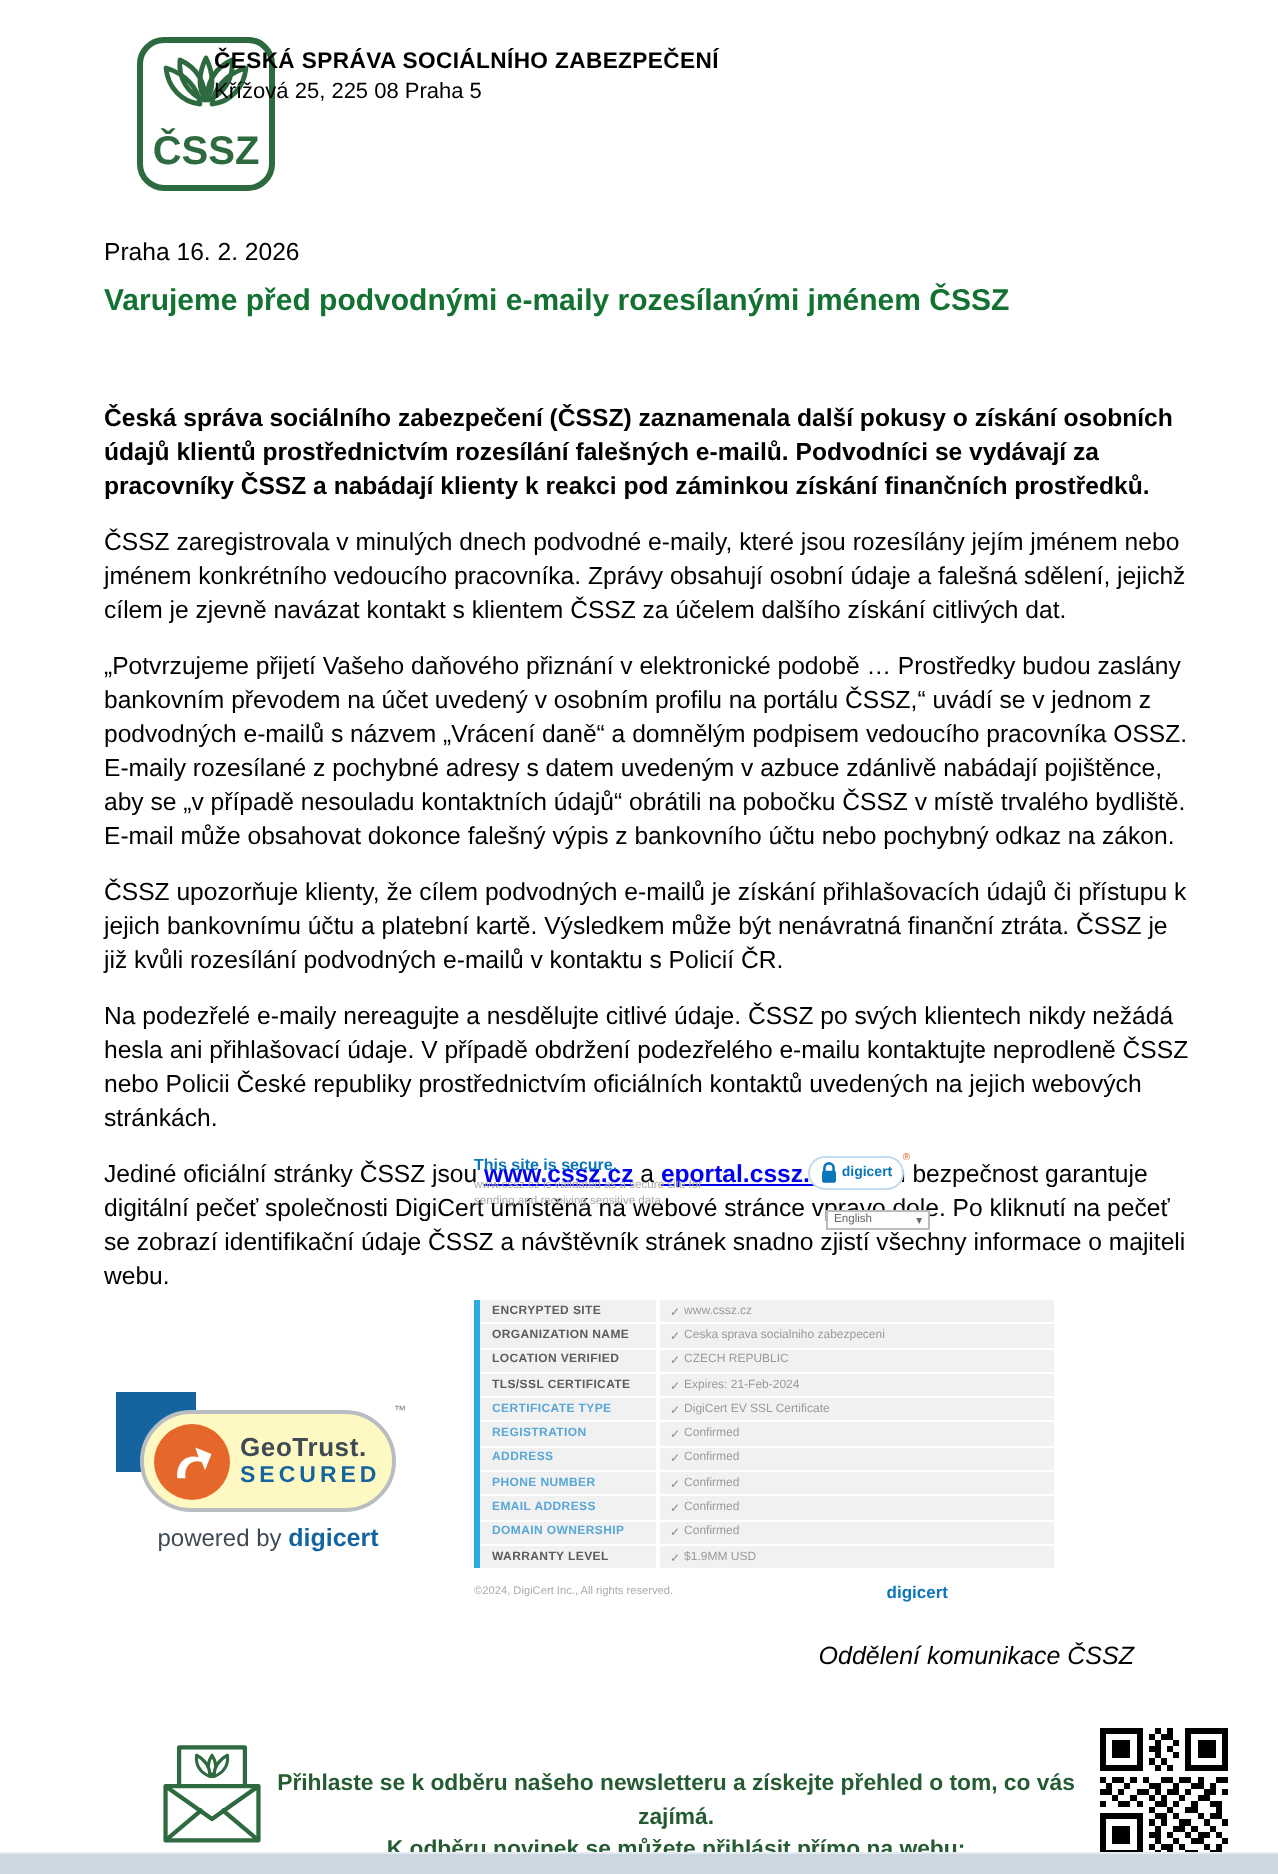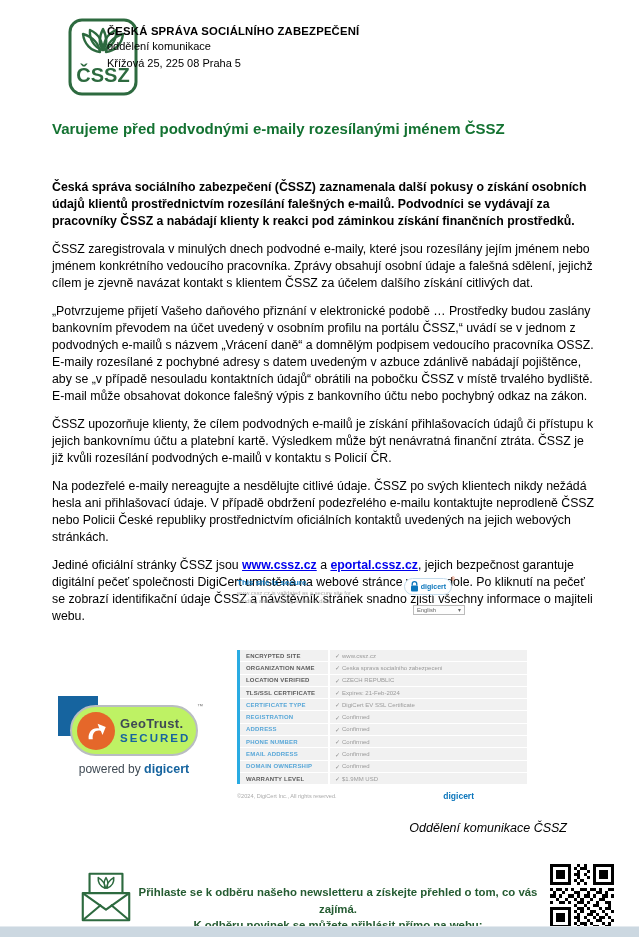--- a/index.html
+++ b/index.html
@@ -42,21 +42,21 @@
   .seal-label.blue { color:#58a7d8; }
   .seal-value { flex:1; background:#f1f1f1; margin-left:2px; font-size:6px; color:#9a9a9a;
                 display:flex; align-items:center; padding-left:5px; gap:2px; }
   .check { color:#8d8d8d; font-size:6px; }
   .panel-foot { display:flex; justify-content:space-between; align-items:center; margin-top:7px; padding-right:55px; }
   .copyright { font-size:5.6px; color:#ababab; }
   .foot-brand { font-size:8.5px; font-weight:bold; color:var(--digicert_blue); }
   
   .geotrust { position:absolute; left:58px; top:120px; width:150px; }
   .gt-square { position:absolute; left:0; top:0; width:40px; height:40px; background:var(--geotrust_blue); }
-  .gt-pill { position:absolute; left:12px; top:9px; width:128px; height:51px; background:#bef264;
+  .gt-pill { position:absolute; left:12px; top:9px; width:128px; height:51px; background:#fef9c3;
              border:2px solid #b9bdc1; border-radius:26px; display:flex; align-items:center; }
   .gt-circle { width:38px; height:38px; border-radius:50%; background:var(--geotrust_orange);
                margin-left:5px; display:flex; align-items:center; justify-content:center; }
   .gt-text { margin-left:5px; line-height:1; }
   .gt-name { font-size:13px; color:#3f4a54; font-weight:bold; letter-spacing:.3px; }
   .gt-secured { font-size:11.5px; color:var(--geotrust_blue); font-weight:bold; letter-spacing:2px; margin-top:3px; }
   .gt-tm { position:absolute; right:-7px; top:-4px; font-size:6px; color:#777; }
   .gt-powered { position:absolute; left:6px; top:66px; width:140px; text-align:center;
                 font-size:12px; color:#3f4a54; }
   .gt-powered b { color:var(--geotrust_blue); font-size:12.5px; }
@@ -86,26 +86,26 @@
           <path d="M34 32 C26 29 21 21 22 12 C31 16 35 24 34 32 Z"></path>
           <path d="M36 32 C44 29 49 21 48 12 C39 16 35 24 36 32 Z"></path>
           <path d="M32 34 C23 33 16 26 15 16 C25 19 31 26 32 34 Z"></path>
           <path d="M38 34 C47 33 54 26 55 16 C45 19 39 26 38 34 Z"></path>
         </g>
         <text x="35" y="64" text-anchor="middle" font-family="Liberation Sans, sans-serif" font-size="20" font-weight="bold" fill="#2d6a3f">ČSSZ</text>
       </svg>
     </div>
     <div class="header-text">
       <div class="org-name">ČESKÁ SPRÁVA SOCIÁLNÍHO ZABEZPEČENÍ</div>
-      <div class="hdr-line">oddělení komunikace</div>
       <div class="hdr-line">Křížová 25, 225 08 Praha 5</div>
     </div>
   </div>
 
   <div class="article">
+    <div class="dateline">Praha 16. 2. 2026</div>
     <div class="title">Varujeme před podvodnými e-maily rozesílanými jménem ČSSZ</div>
     <p class="lead">Česká správa sociálního zabezpečení (ČSSZ) zaznamenala další pokusy o získání osobních údajů klientů prostřednictvím rozesílání falešných e-mailů. Podvodníci se vydávají za pracovníky ČSSZ a nabádají klienty k reakci pod záminkou získání finančních prostředků.</p>
     <p>ČSSZ zaregistrovala v minulých dnech podvodné e-maily, které jsou rozesílány jejím jménem nebo jménem konkrétního vedoucího pracovníka. Zprávy obsahují osobní údaje a falešná sdělení, jejichž cílem je zjevně navázat kontakt s klientem ČSSZ za účelem dalšího získání citlivých dat.</p>
     <p>„Potvrzujeme přijetí Vašeho daňového přiznání v elektronické podobě … Prostředky budou zaslány bankovním převodem na účet uvedený v osobním profilu na portálu ČSSZ,“ uvádí se v jednom z podvodných e-mailů s názvem „Vrácení daně“ a domnělým podpisem vedoucího pracovníka OSSZ. E-maily rozesílané z pochybné adresy s datem uvedeným v azbuce zdánlivě nabádají pojištěnce, aby se „v případě nesouladu kontaktních údajů“ obrátili na pobočku ČSSZ v místě trvalého bydliště. E-mail může obsahovat dokonce falešný výpis z bankovního účtu nebo pochybný odkaz na zákon.</p>
     <p>ČSSZ upozorňuje klienty, že cílem podvodných e-mailů je získání přihlašovacích údajů či přístupu k jejich bankovnímu účtu a platební kartě. Výsledkem může být nenávratná finanční ztráta. ČSSZ je již kvůli rozesílání podvodných e-mailů v kontaktu s Policií ČR.</p>
     <p>Na podezřelé e-maily nereagujte a nesdělujte citlivé údaje. ČSSZ po svých klientech nikdy nežádá hesla ani přihlašovací údaje. V případě obdržení podezřelého e-mailu kontaktujte neprodleně ČSSZ nebo Policii České republiky prostřednictvím oficiálních kontaktů uvedených na jejich webových stránkách.</p>
     <p><span>Jediné oficiální stránky ČSSZ jsou </span><a href="#" class="doc-link">www.cssz.cz</a><span> a </span><a href="#" class="doc-link">eportal.cssz.cz</a><span>, jejich bezpečnost garantuje digitální pečeť společnosti DigiCert umístěná na webové stránce vpravo dole. Po kliknutí na pečeť se zobrazí identifikační údaje ČSSZ a návštěvník stránek snadno zjistí všechny informace o majiteli webu.</span></p>
   </div>
 
   <div class="seal-figure">

